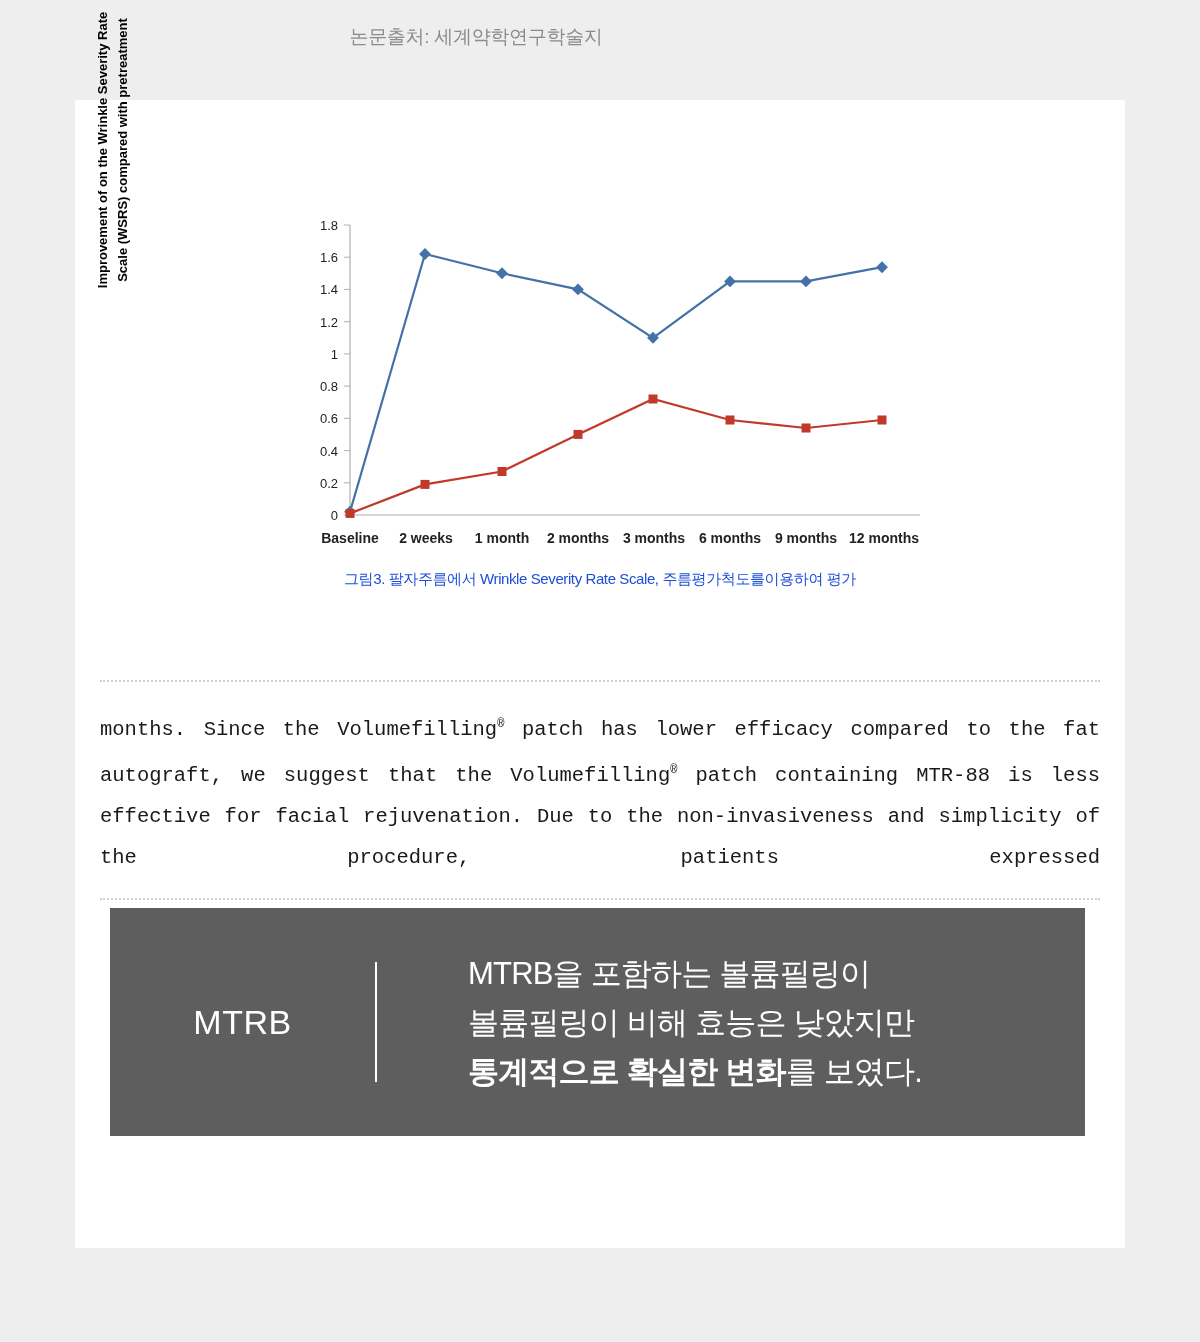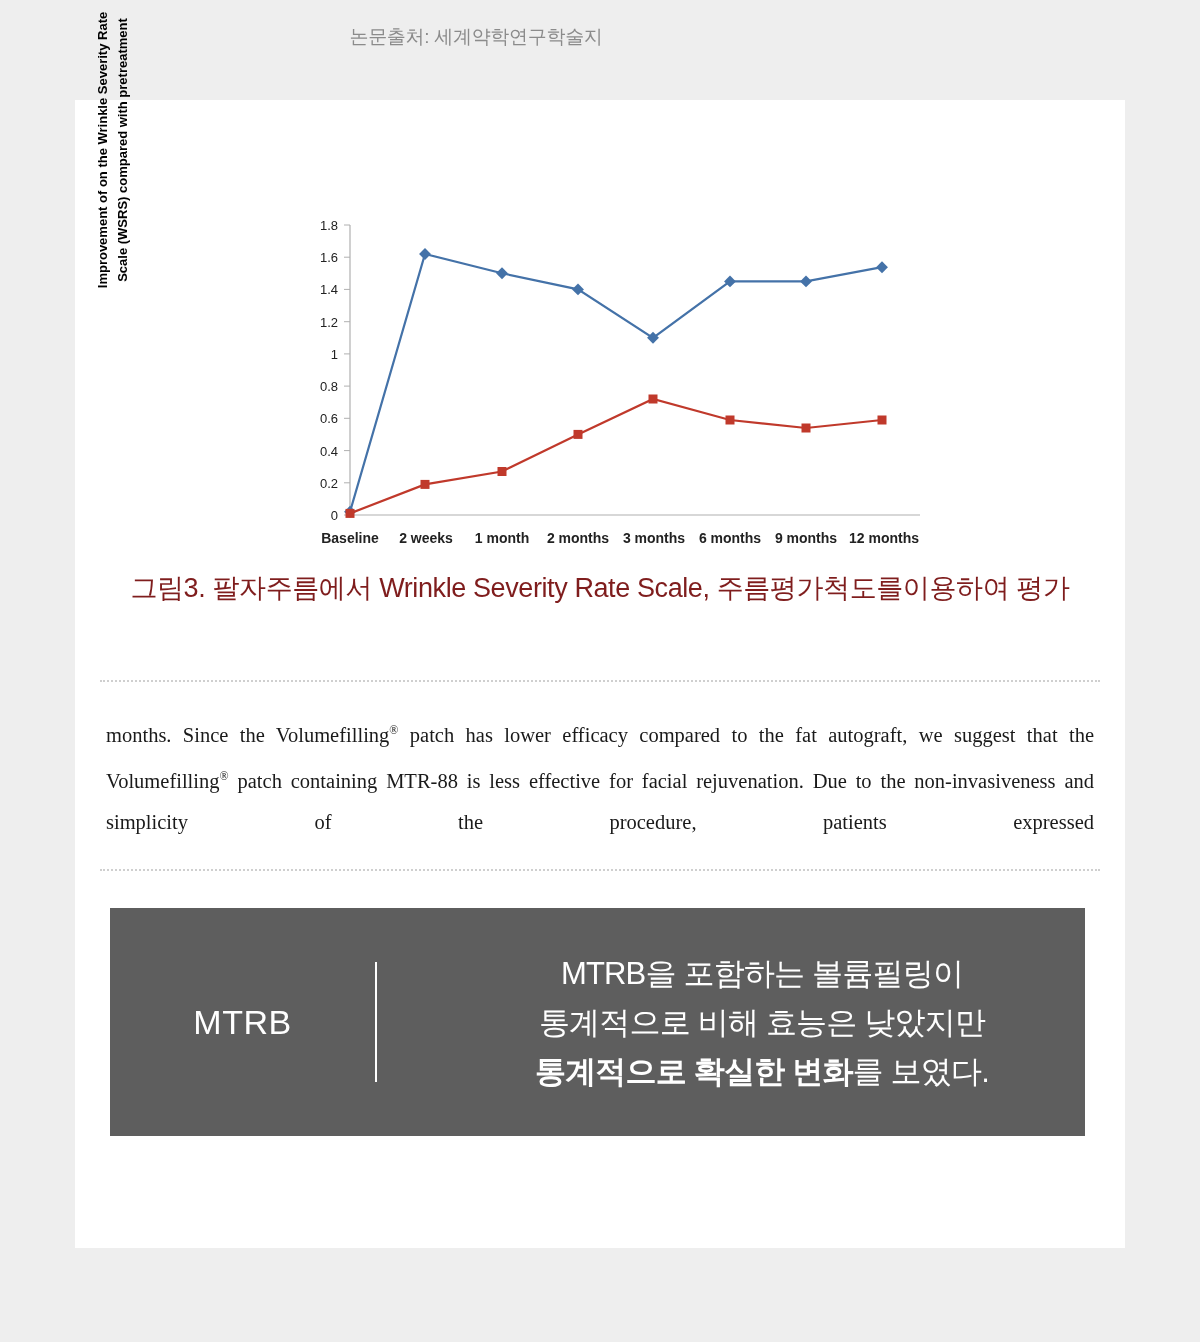--- a/index.html
+++ b/index.html
@@ -73,37 +73,37 @@
   .legend-line .mk {
     position: absolute; left: 50%; top: 50%; transform: translate(-50%,-50%);
     width: 9px; height: 9px;
   }
   .legend-label { font-size: 13.5px; }
   .fig-caption {
     position: absolute;
     left: 0; top: 470px;
     width: 1050px;
     text-align: center;
-    font-size: 27px;
-    color: #7f1d1d;
+    font-size: 15px;
+    color: #1d4ed8;
     letter-spacing: -0.4px;
   }
   
   .para-block {
     position: absolute;
     left: 25px;
     top: 580px;
     width: 1000px;
     padding: 22px 0 20px 0;
     border-top: 2px dotted #cfcfcf;
     border-bottom: 2px dotted #cfcfcf;
   }
   .para-block p {
-    margin: 6px;
-    font-family: Liberation Serif, serif;
+    margin: 0;
+    font-family: Liberation Mono, monospace;
     font-size: 20.5px;
     line-height: 41px;
     color: #1a1a1a;
     text-align: justify;
     text-align-last: justify;
     word-spacing: 1px;
   }
   .para-block sup { font-size: 12px; vertical-align: super; }
   
   .banner {
@@ -123,26 +123,25 @@
     font-size: 34px;
     letter-spacing: 0.5px;
   }
   .banner-div {
     width: 2px;
     height: 120px;
     background: #ffffff;
   }
   .banner-right {
     flex: 1;
-    padding-left: 62px;
+    padding-left: 91px;
     color: #ffffff;
     font-size: 31px;
     line-height: 49px;
     letter-spacing: -0.8px;
-    text-align: center;
   }
   .banner-right .bold { font-weight: bold; }
 </style>
 </head>
 <body>
 
 <div class="page-header">
   <div class="source-note">논문출처: 세계약학연구학술지</div>
 </div>
 
@@ -225,18 +224,18 @@
 
   <div class="para-block">
     <p><span>months. Since the Volumefilling</span><sup>®</sup><span> patch has lower efficacy compared to the fat autograft, we</span> <span>suggest that the Volumefilling</span><sup>®</sup><span> patch containing MTR-88 is less effective for facial</span> <span>rejuvenation. Due to the non-invasiveness and simplicity of the procedure, patients expressed</span></p>
   </div>
 
   <div class="banner">
     <div class="banner-left">MTRB</div>
     <div class="banner-div"></div>
     <div class="banner-right">
       <div>MTRB을 포함하는 볼륨필링이</div>
-      <div>통계적으로 비해 효능은 낮았지만</div>
+      <div>볼륨필링이 비해 효능은 낮았지만</div>
       <div><span class="bold">통계적으로 확실한 변화</span><span>를 보였다.</span></div>
     </div>
   </div>
 
 </div>
 
 </body></html>

